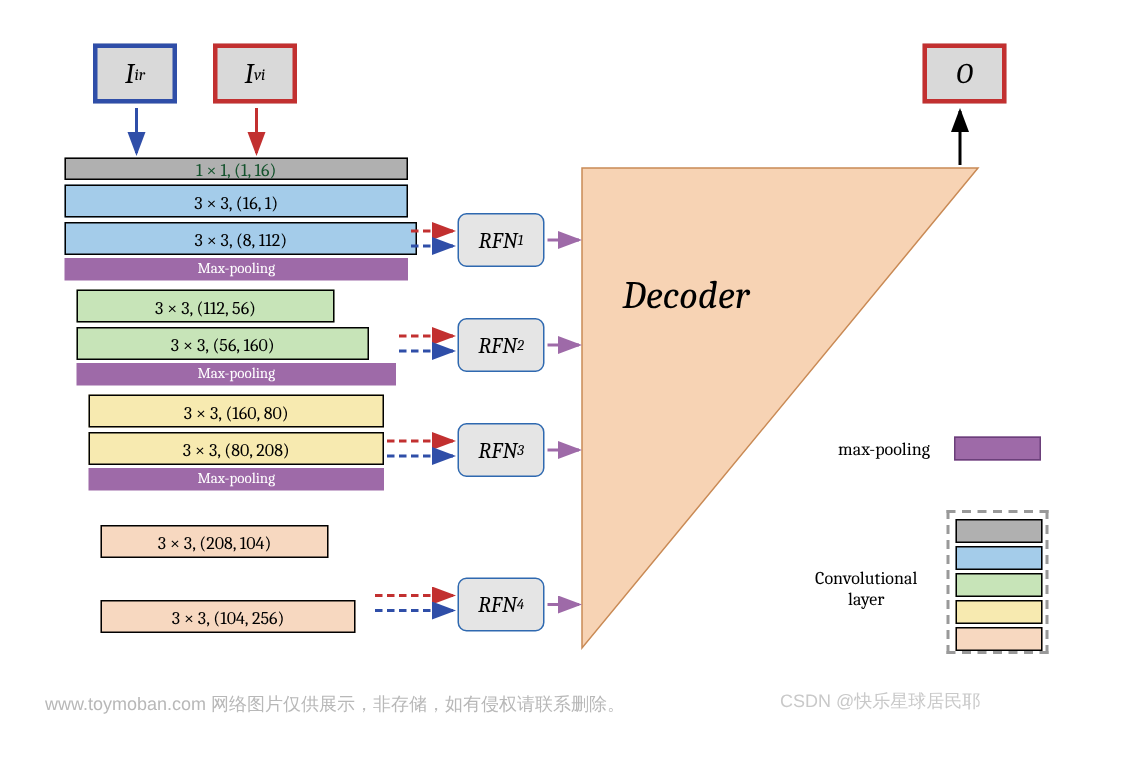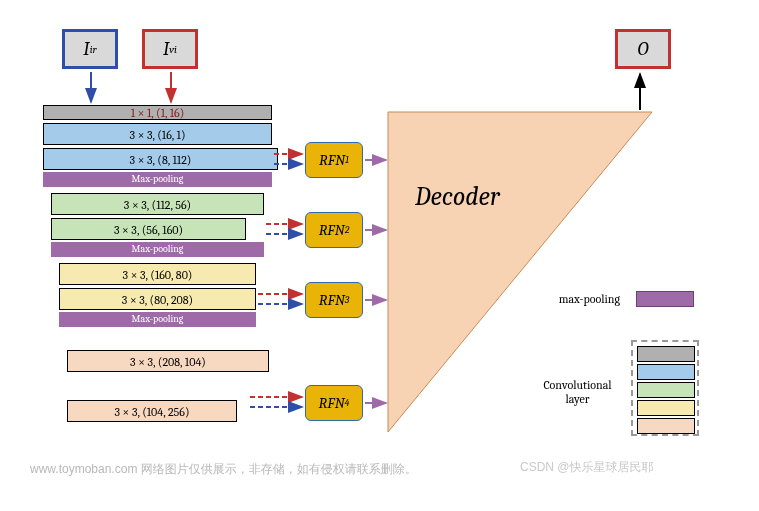--- a/index.html
+++ b/index.html
@@ -9,21 +9,21 @@
   .inp sub{font-size:11px;font-style:italic;vertical-align:-4px}
   
   .lay{height:22px;line-height:22px;font-size:12px;text-align:center;border:1px solid #000}
   .grey{background:#b0b0b0;color:#fff}
   .blue{background:#a4ccea}
   .green{background:#c7e4b8}
   .yellow{background:#f7eab0}
   .peach{background:#f7d8c0}
   .pool{height:15px;line-height:15px;font-size:10px;color:#fff;text-align:center;background:#9e6aa8}
   
-  .rfn{width:58px;height:36px;background:#eab308;border:1px solid #2f69b0;border-radius:6px;display:flex;align-items:center;justify-content:center;font-style:italic;font-size:15px}
+  .rfn{width:58px;height:36px;background:#e5e5e5;border:1px solid #2f69b0;border-radius:6px;display:flex;align-items:center;justify-content:center;font-style:italic;font-size:15px}
   .rfn sub{font-size:10px;vertical-align:-3px}
   
   .decLabel{position:absolute;font-style:italic;font-size:26px}
   
   .out{width:56px;height:40px;background:#d9d9d9;border:3px solid #c23030;display:flex;align-items:center;justify-content:center;font-style:italic;font-size:19px}
   
   .legLabel{position:absolute;font-size:12px;text-align:right}
   .legSwatch{position:absolute;width:56px;height:14px;border:1px solid #000}
   .dashBox{position:absolute;border:2px dashed #999;box-sizing:border-box}
   
@@ -35,34 +35,34 @@
 
 <div class="box inp" style="left:62px;top:29px;border:3px solid #2f4ea8">
   <span>I</span>
     <sub>ir</sub>
 </div>
 <div class="box inp" style="left:142px;top:29px;border:3px solid #c23030">
   <span>I</span>
     <sub>vi</sub>
 </div>
 
-<div class="box lay grey" style="left:43px;top:105px;width:229px;height:15px;line-height:15px;color:#7f1d1d">1 × 1, (1, 16)</div>
+<div class="box lay grey" style="left:43px;top:105px;width:229px;height:15px;line-height:15px;color:#14532d">1 × 1, (1, 16)</div>
 <div class="box lay blue" style="left:43px;top:123px;width:229px">3 × 3, (16, 1)</div>
 <div class="box lay blue" style="left:43px;top:148px;width:235px">3 × 3, (8, 112)</div>
 <div class="box pool" style="left:43px;top:172px;width:229px">Max-pooling</div>
 
-<div class="box lay green" style="left:51px;top:193px;width:213px">3 × 3, (112, 56)</div>
+<div class="box lay green" style="left:51px;top:193px;width:172px">3 × 3, (112, 56)</div>
 <div class="box lay green" style="left:51px;top:218px;width:195px">3 × 3, (56, 160)</div>
 <div class="box pool" style="left:51px;top:242px;width:213px">Max-pooling</div>
 
 <div class="box lay yellow" style="left:59px;top:263px;width:197px">3 × 3, (160, 80)</div>
 <div class="box lay yellow" style="left:59px;top:288px;width:197px">3 × 3, (80, 208)</div>
 <div class="box pool" style="left:59px;top:312px;width:197px">Max-pooling</div>
 
-<div class="box lay peach" style="left:67px;top:350px;width:202px">3 × 3, (208, 104)</div>
+<div class="box lay peach" style="left:67px;top:350px;width:152px">3 × 3, (208, 104)</div>
 <div class="box lay peach" style="left:67px;top:400px;width:170px">3 × 3, (104, 256)</div>
 
 <div class="box rfn" style="left:305px;top:142px">
     <span>RFN</span>
     <sub>1</sub>
   </div>
 <div class="box rfn" style="left:305px;top:212px">
     <span>RFN</span>
     <sub>2</sub>
   </div>

